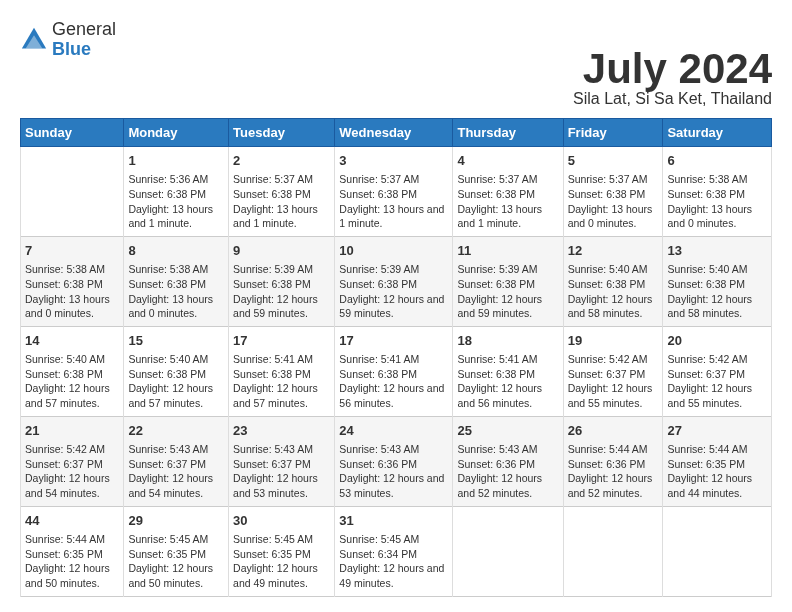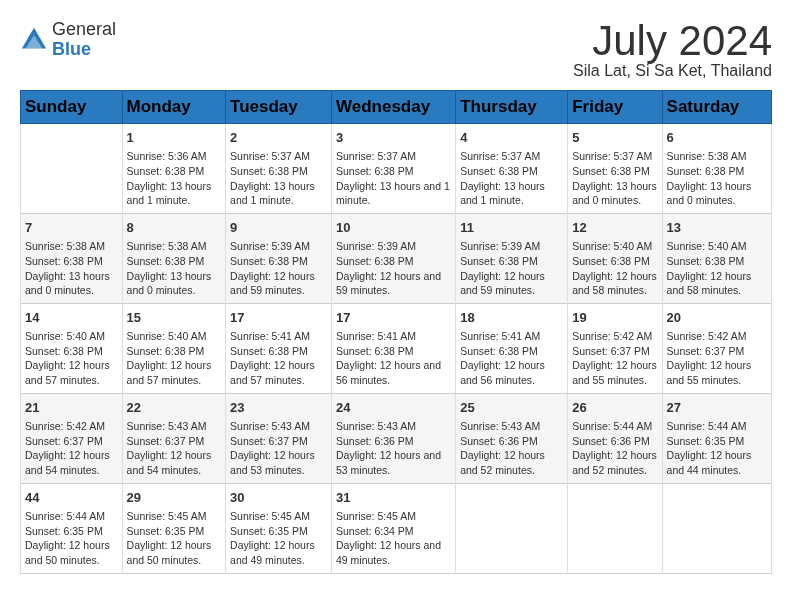--- a/index.html
+++ b/index.html
@@ -38,41 +38,42 @@
     }
     .logo-icon {
       width: 28px;
       height: 28px;
     }
     .title-block {
       text-align: right;
     }
     .main-title {
       font-size: 42px;
-      font-weight: normal;
+      font-weight: bold;
       color: #333;
       line-height: 1;
+      margin-top: 28px;
     }
     .subtitle {
       font-size: 16px;
       color: #333;
       margin-top: 0;
       text-align: right;
     }
     table {
       width: 100%;
       border-collapse: collapse;
       font-size: 11px;
     }
     thead tr th {
       background-color: #2a7abf;
-      color: #000000;
+      color: #ffffff;
       padding: 6px 4px;
       text-align: left;
-      font-size: 17px;
+      font-size: 13px;
       font-weight: bold;
       border: 1px solid #1a5a9f;
     }
     tbody tr {
       border-bottom: 1px solid #ccc;
     }
     tbody tr td {
       vertical-align: top;
       padding: 5px 4px;
       border-right: 1px solid #ddd;

